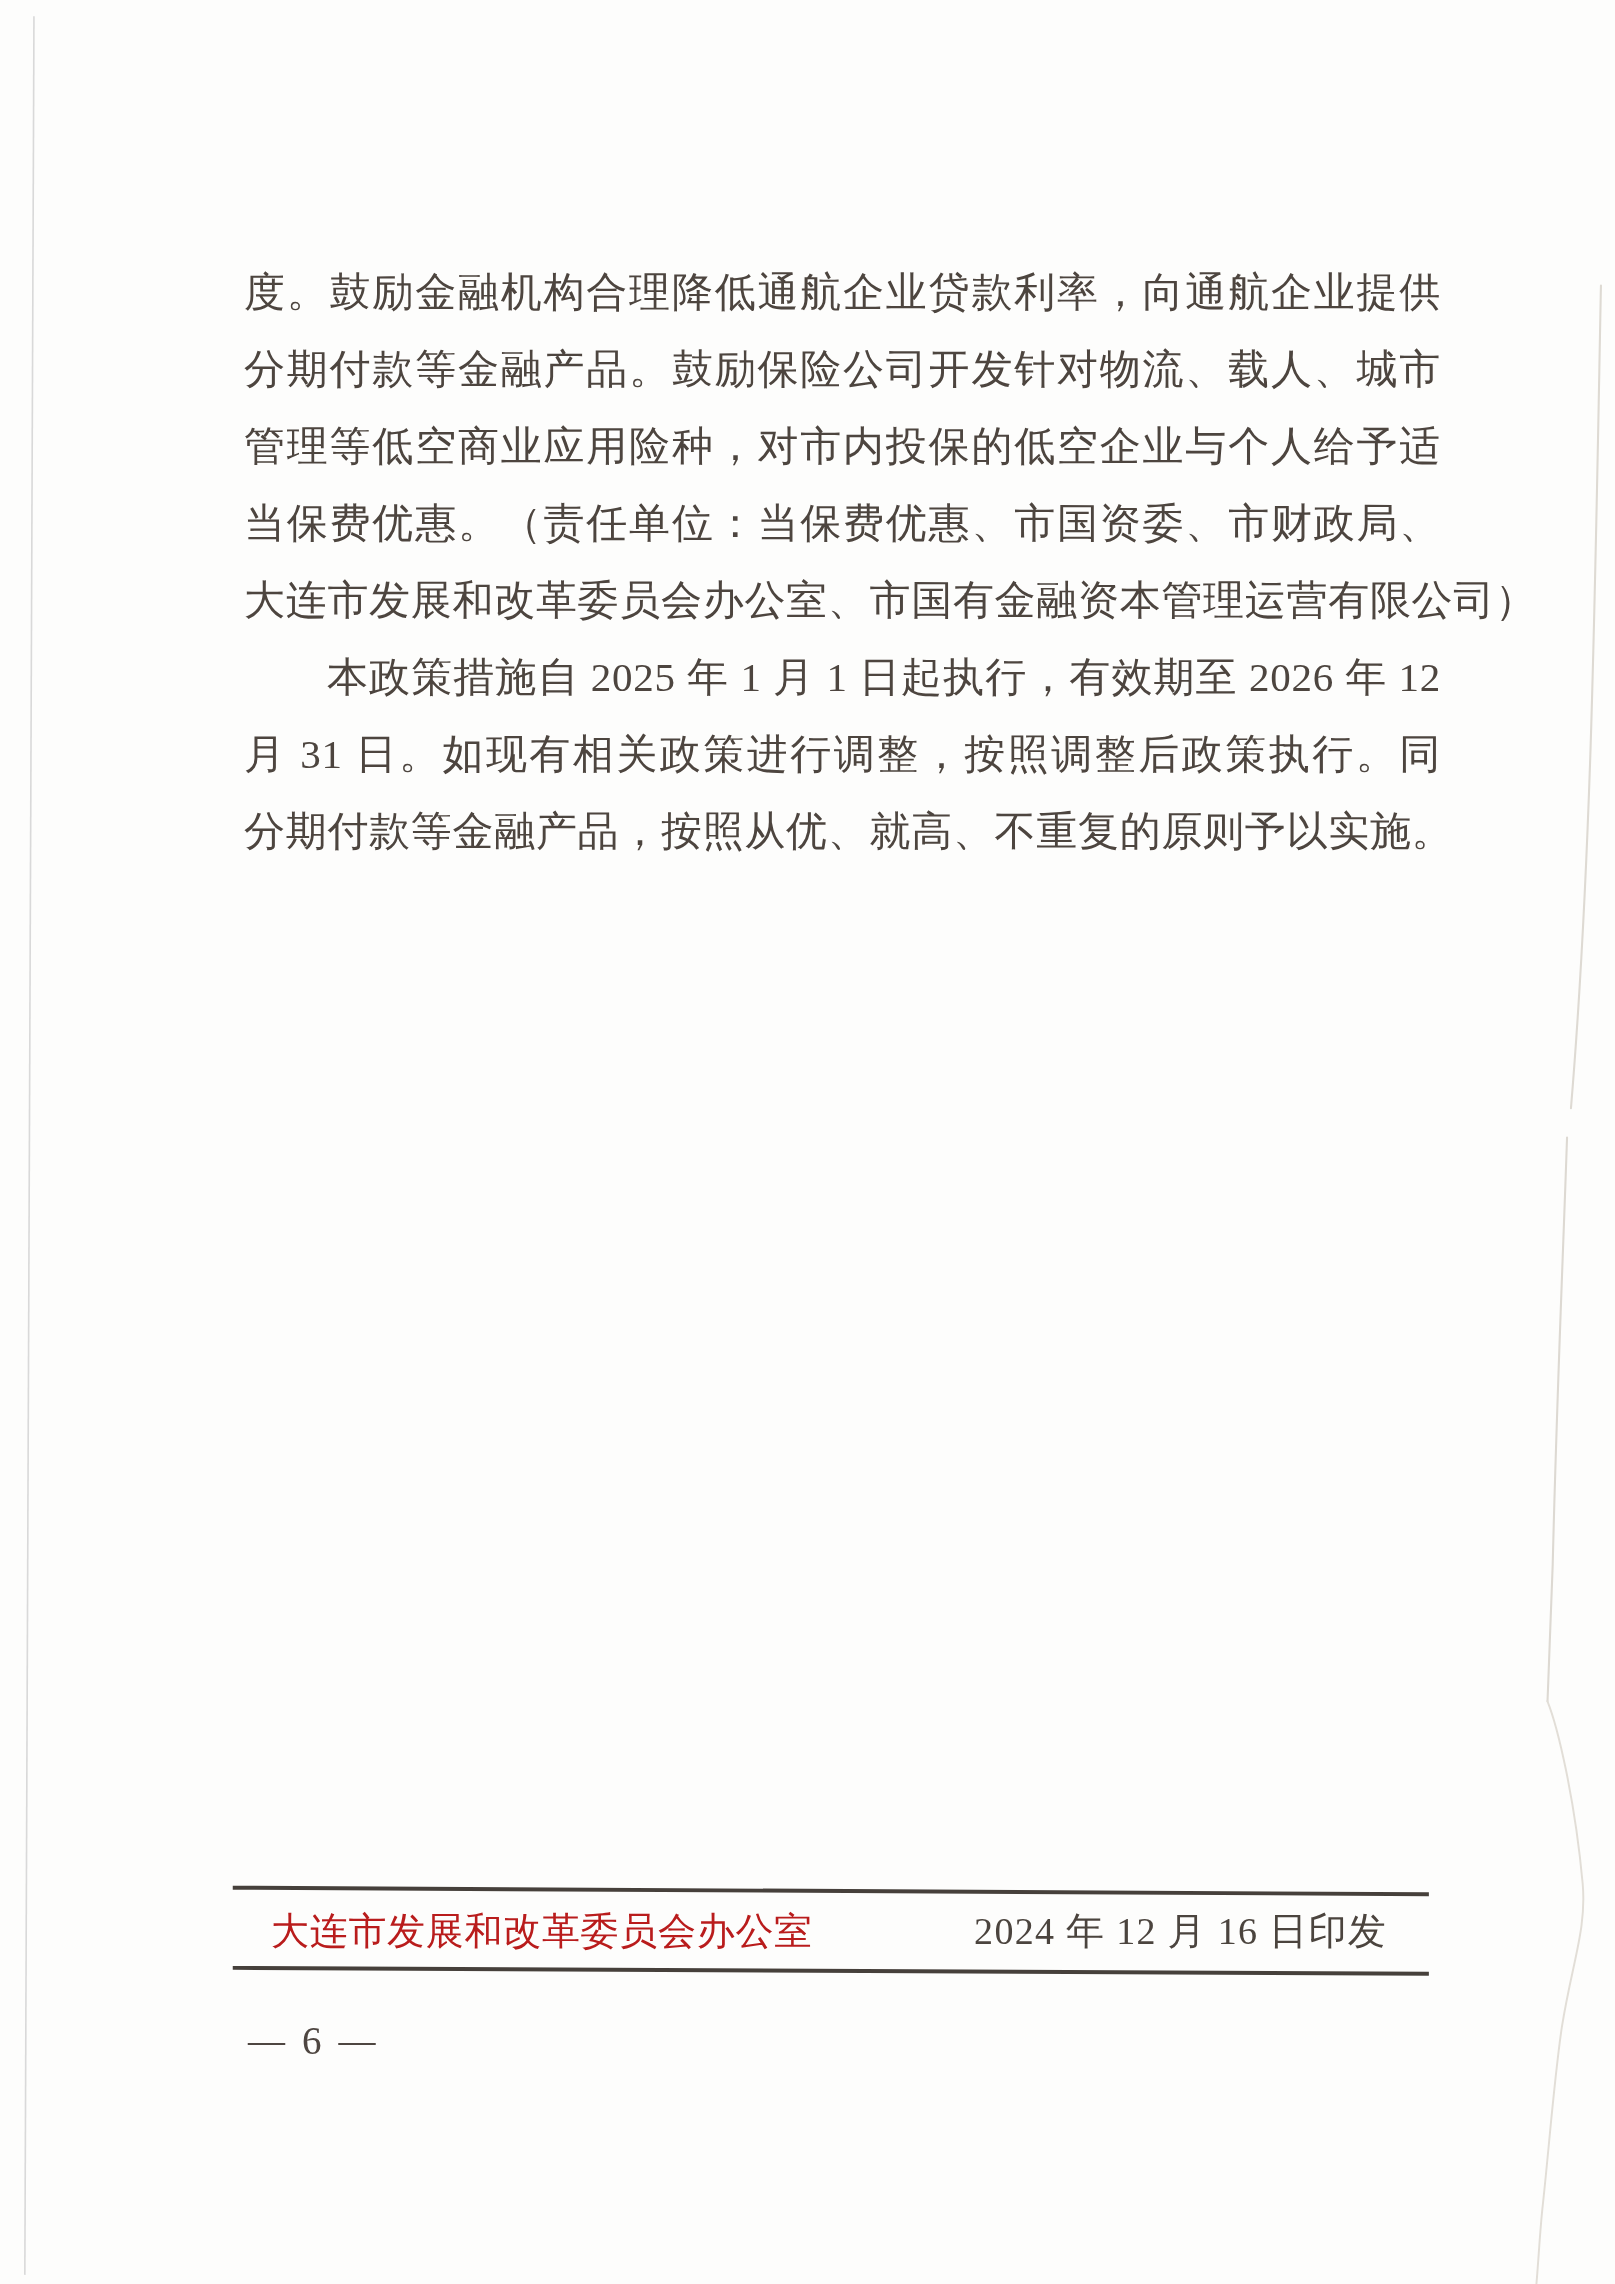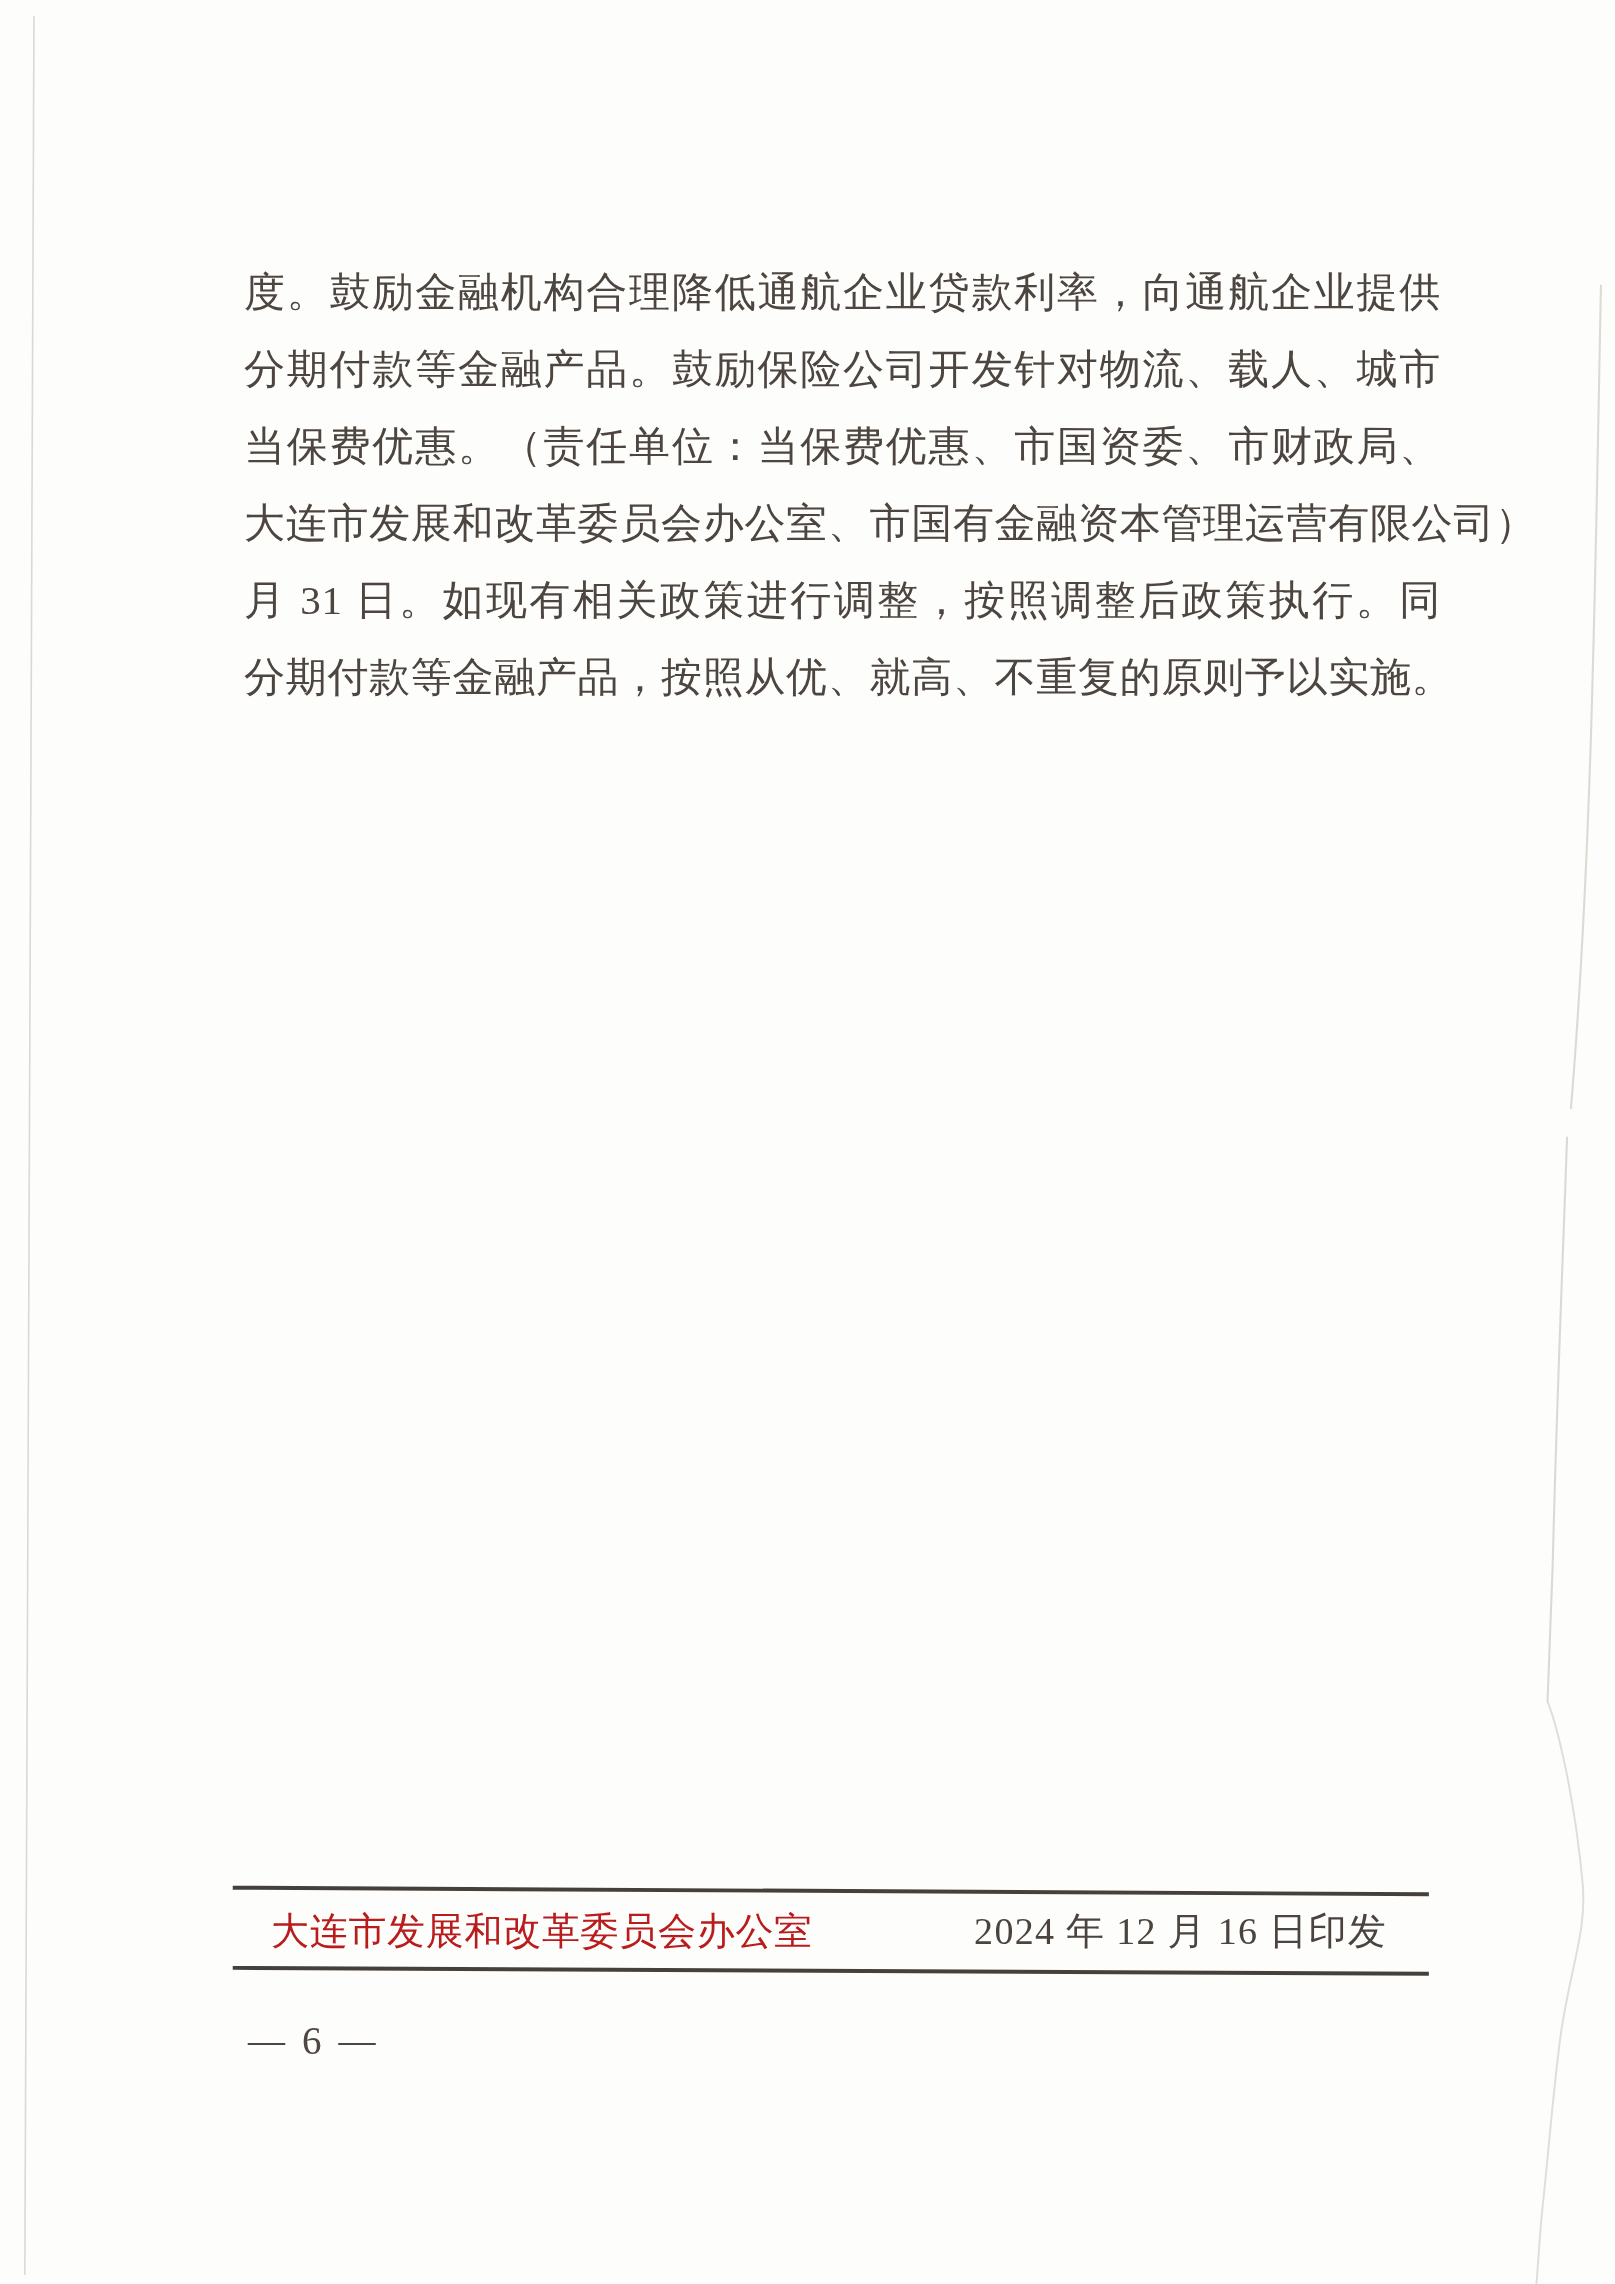--- a/index.html
+++ b/index.html
@@ -83,22 +83,24 @@
     <path d="M 2404 1745 C 2397 1950, 2388 2150, 2382 2400 C 2378 2520, 2376 2560, 2374 2610" fill="none" stroke="#ddd9d2" stroke-width="3.2" stroke-linecap="round"></path>
     <path d="M 2374 2610 C 2390 2650, 2416 2760, 2428 2890 C 2434 2960, 2412 3010, 2396 3110 C 2384 3190, 2376 3300, 2366 3390 C 2362 3430, 2360 3470, 2357 3504" fill="none" stroke="#e2ded7" stroke-width="3" stroke-linecap="round"></path>
 
     <line x1="357" y1="2896" x2="2192" y2="2906" stroke="#46403b" stroke-width="6"></line>
     <line x1="357" y1="3019" x2="2192" y2="3028" stroke="#46403b" stroke-width="6"></line>
   </svg>
 
   <div class="body-text">
     <div class="body-line">度。鼓励金融机构合理降低通航企业贷款利率，向通航企业提供</div>
     <div class="body-line">分期付款等金融产品。鼓励保险公司开发针对物流、载人、城市</div>
+    <div class="body-line">管理等低空商业应用险种，对市内投保的低空企业与个人给予适</div>
     <div class="body-line">当保费优惠。（责任单位：当保费优惠、市国资委、市财政局、</div>
     <div class="body-line">大连市发展和改革委员会办公室、市国有金融资本管理运营有限公司）</div>
+    <div class="body-line indent">本政策措施自 2025 年 1 月 1 日起执行，有效期至 2026 年 12</div>
     <div class="body-line">月 31 日。如现有相关政策进行调整，按照调整后政策执行。同</div>
     <div class="body-line">分期付款等金融产品，按照从优、就高、不重复的原则予以实施。</div>
   </div>
 
   <div class="footer-issuer">大连市发展和改革委员会办公室</div>
   <div class="footer-date">2024 年 12 月 16 日印发</div>
 
   <div class="page-number">
     <span>—</span>
     <span class="num">6</span>

